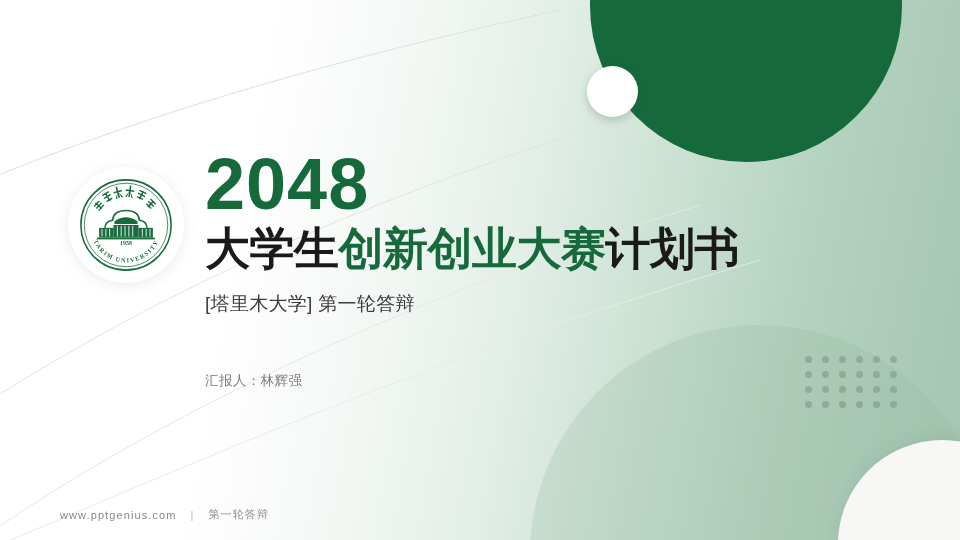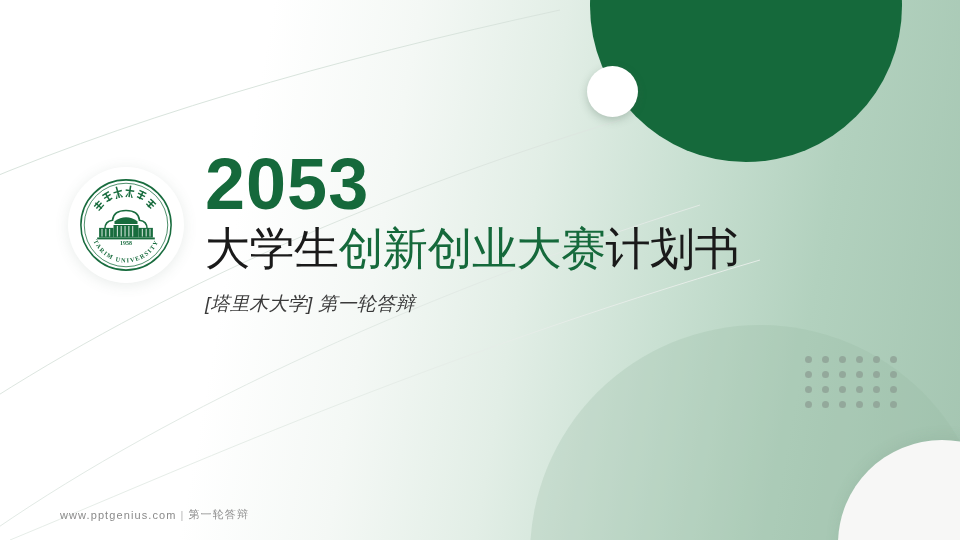--- a/index.html
+++ b/index.html
@@ -137,34 +137,33 @@
     font-weight: bold;
     color: #15693B;
     letter-spacing: 1px;
     margin: 0 0 6px 0;
     font-family: "Liberation Sans", "DejaVu Sans", sans-serif;
   }
 
   .headline {
     font-size: 45px;
     line-height: 1.12;
-    font-weight: normal;
+    font-weight: bold;
     color: #1a1a1a;
     margin: 0;
     white-space: nowrap;
     letter-spacing: -0.5px;
   }
   .headline .hl-green { color: #15693B; }
 
   .subtitle {
     margin: 16px 0 0 0;
     font-size: 19px;
     color: #3b3b3b;
     letter-spacing: 0.3px;
-    font-style: italic;
   }
 
   .meta {
     margin-top: 52px;
     font-size: 13.5px;
     line-height: 1.85;
     color: #7a7a7a;
     letter-spacing: 0.4px;
   }
   .meta div { white-space: nowrap; }
@@ -172,21 +171,21 @@
   
   .footer {
     position: absolute;
     left: 60px;
     bottom: 18px;
     font-size: 11px;
     color: #8a8a8a;
     letter-spacing: 1.1px;
     display: flex;
     align-items: center;
-    gap: 4px;
+    gap: 14px;
   }
   .footer .sep { color: #b8b8b8; }
 </style>
 </head>
 <body>
 
 <div class="slide">
 
   <div class="deco">
 
@@ -304,27 +303,28 @@
         <path id="arcBottom" d="M 13 52 A 37 37 0 0 0 87 52"></path>
       </defs>
       <text font-size="6.4" font-weight="bold" fill="#186C3E" letter-spacing="1.4" font-family="'Liberation Serif', serif">
         <textPath href="#arcBottom" startOffset="50%" text-anchor="middle">TARIM  UNIVERSITY</textPath>
       </text>
     </svg>
   </div>
 
   <div class="content">
 
-    <div class="year">2053</div>
+    <div class="year">2048</div>
 
     <h1 class="headline"><span>大学生</span><span class="hl-green">创新创业大赛</span><span>计划书</span></h1>
 
     <p class="subtitle">[塔里木大学] 第一轮答辩</p>
 
     <div class="meta">
+      <div>汇报人：林辉强</div>
     </div>
   </div>
 
   <div class="footer">
     <span>www.pptgenius.com</span>
     <span class="sep">|</span>
     <span>第一轮答辩</span>
   </div>
 
 </div>

